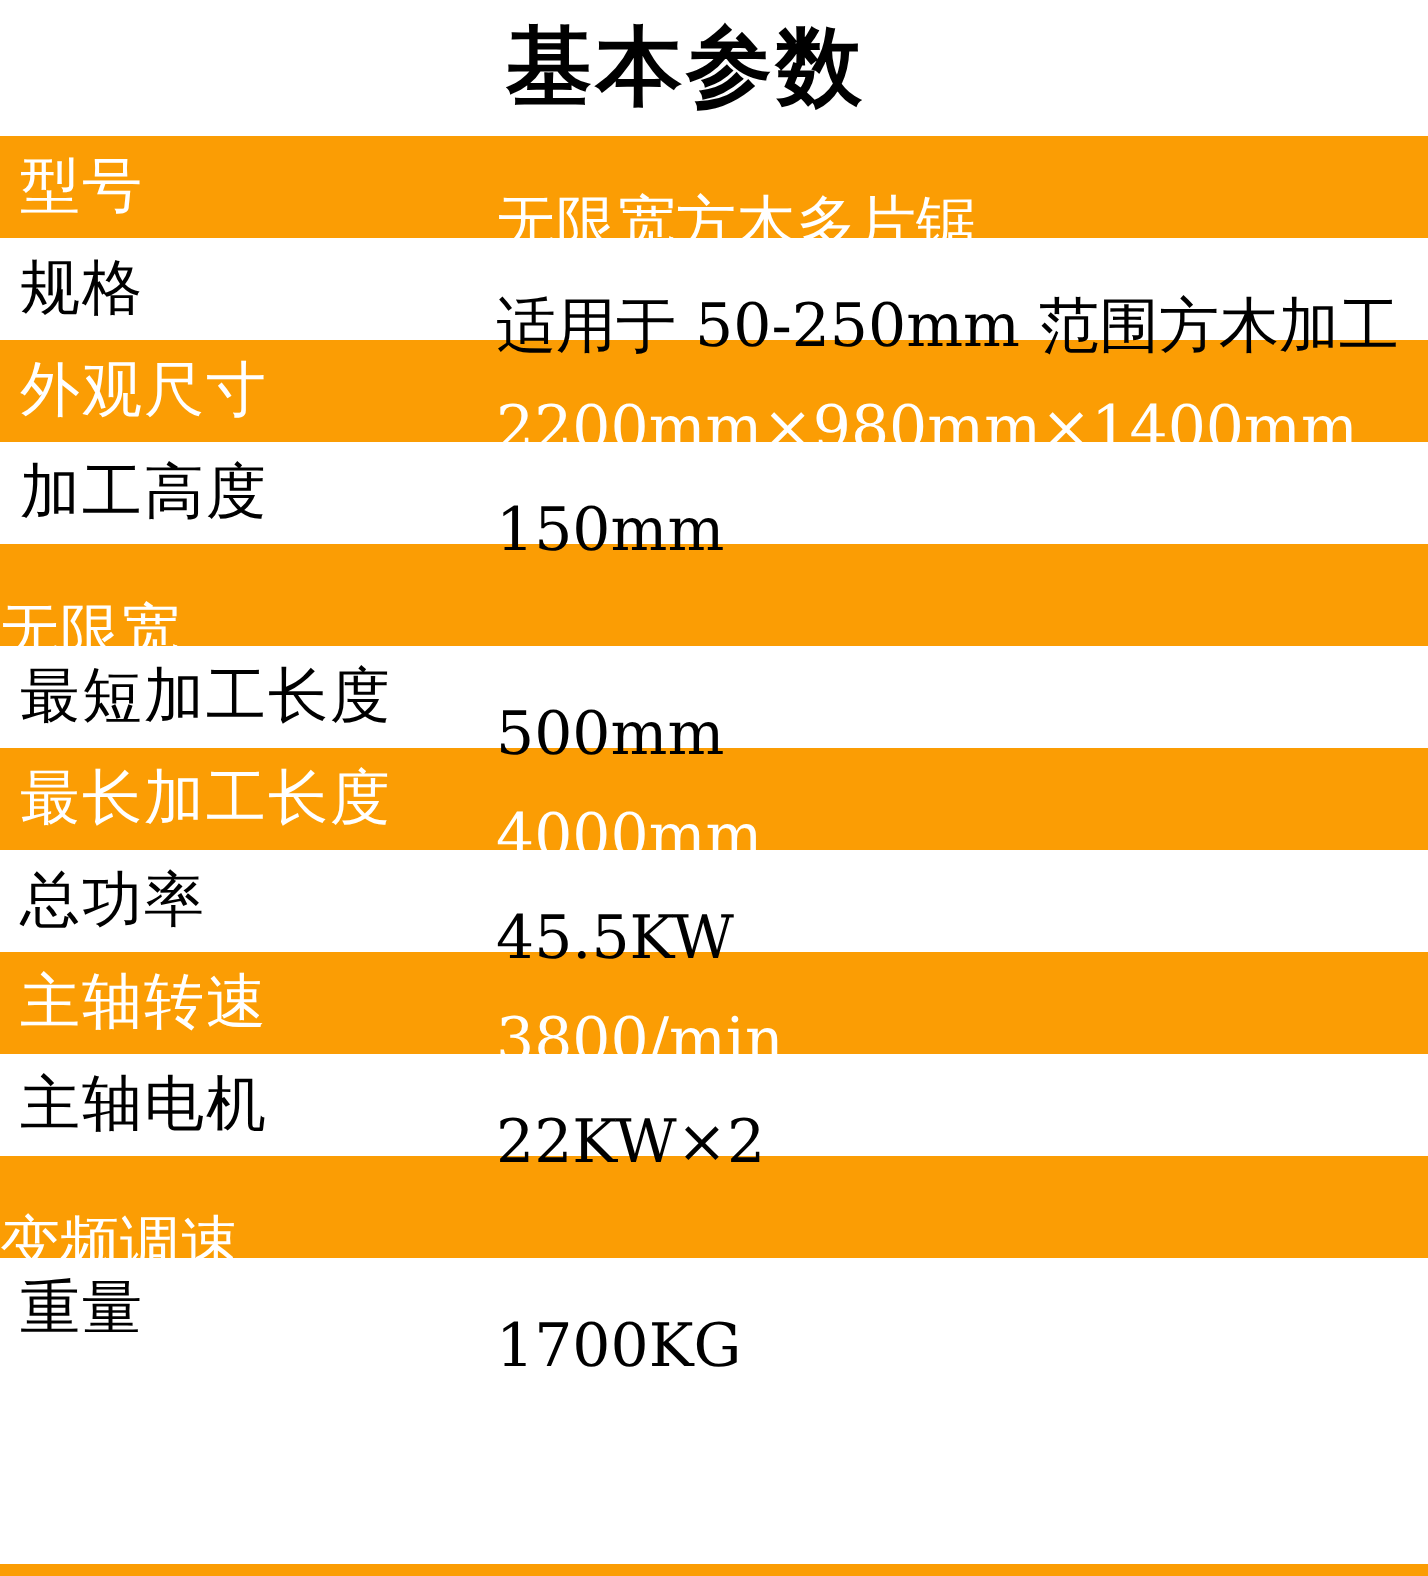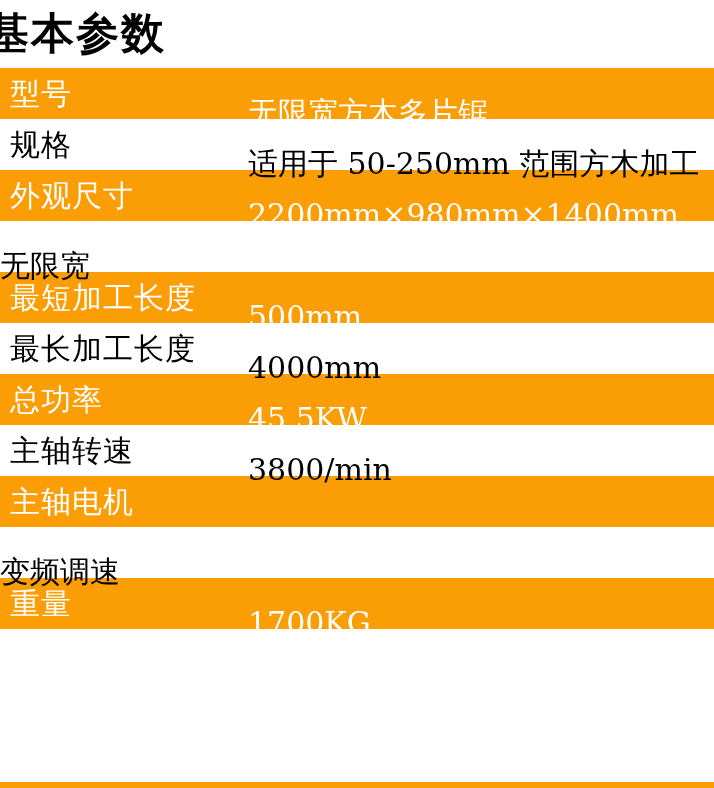--- a/index.html
+++ b/index.html
@@ -12,21 +12,21 @@
     height: 788px;
     margin: 0 auto;
     background: #ffffff;
     overflow: hidden;
   }
 
   .title-bar {
     height: 68px;
     display: flex;
     align-items: center;
-    justify-content: flex-start;
+    justify-content: center;
   }
   .page-title {
     font-size: 43px;
     font-weight: 600;
     letter-spacing: 2px;
     color: #000000;
     transform: translateX(-14px);
   }
 
   .spec-table {
@@ -86,40 +86,45 @@
     </div>
     <div class="spec-row">
       <div class="cell-label">规格</div>
       <div class="cell-value">适用于 50-250mm 范围方木加工</div>
     </div>
     <div class="spec-row">
       <div class="cell-label">外观尺寸</div>
       <div class="cell-value">2200mm×980mm×1400mm</div>
     </div>
     <div class="spec-row">
+      <div class="cell-label">加工高度</div>
+      <div class="cell-value">150mm</div>
+    </div>
+    <div class="spec-row">
       <div class="cell-value">无限宽</div>
     </div>
     <div class="spec-row">
       <div class="cell-label">最短加工长度</div>
       <div class="cell-value">500mm</div>
     </div>
     <div class="spec-row">
       <div class="cell-label">最长加工长度</div>
       <div class="cell-value">4000mm</div>
     </div>
     <div class="spec-row">
       <div class="cell-label">总功率</div>
       <div class="cell-value">45.5KW</div>
     </div>
     <div class="spec-row">
       <div class="cell-label">主轴转速</div>
       <div class="cell-value">3800/min</div>
     </div>
     <div class="spec-row">
       <div class="cell-label">主轴电机</div>
+      <div class="cell-value">22KW×2</div>
     </div>
     <div class="spec-row">
       <div class="cell-value">变频调速</div>
     </div>
     <div class="spec-row">
       <div class="cell-label">重量</div>
       <div class="cell-value">1700KG</div>
     </div>
 
   </div>

